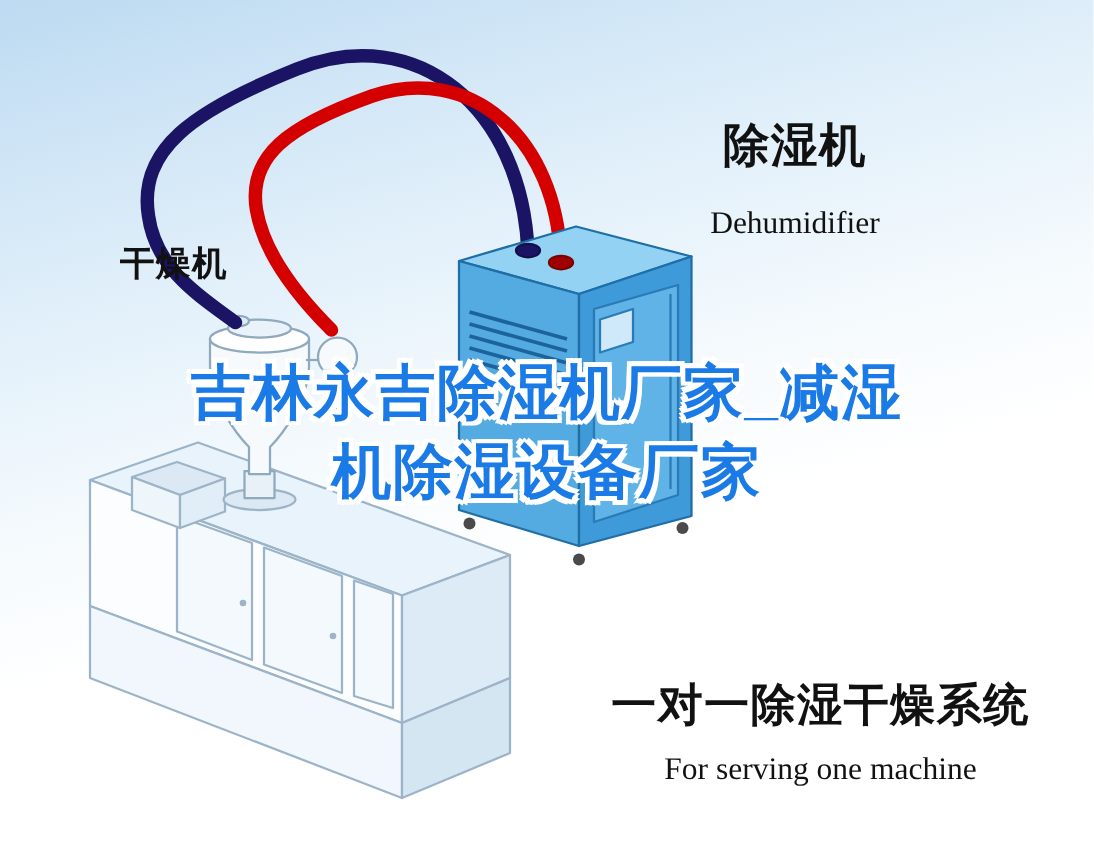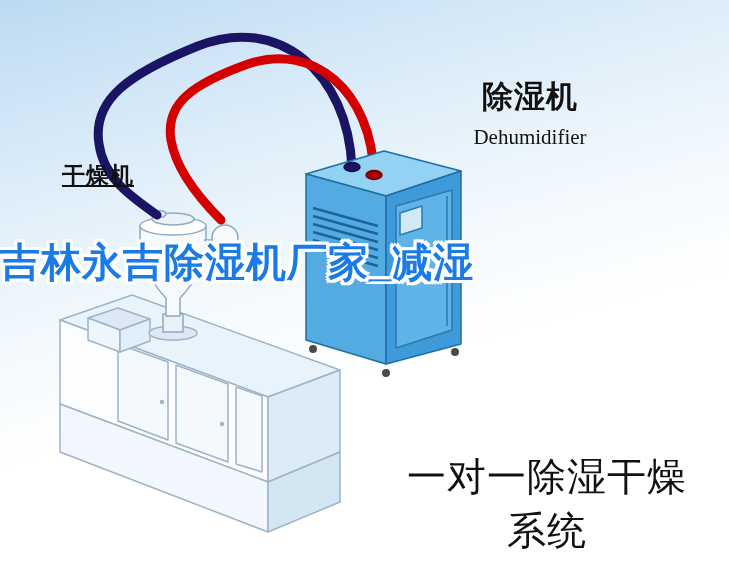--- a/index.html
+++ b/index.html
@@ -9,44 +9,44 @@
   }
   .stage {
     position:relative; width:729px; height:561px;
     background:linear-gradient(165deg, #bcdaf1 0%, #cfe5f6 14%, #e2f0fa 30%, #f3f9fd 46%, #ffffff 62%, #ffffff 100%);
     overflow:hidden;
   }
   .stage svg.scene { position:absolute; left:0; top:0; }
 
   .equip-label { position:absolute; text-align:center; color:#111; }
   .equip-label .cn { font-weight:700; letter-spacing:1px; }
-  .equip-label .en { font-family:"Liberation Serif", serif; margin-top:7px; }
+  .equip-label .en { font-family:"Liberation Serif", serif; margin-top:18px; }
 
-  .label-hopper { left:38px; top:160px; width:120px;text-decoration:underline; }
+  .label-hopper { left:56px; top:160px; width:120px; }
   .label-hopper .cn { font-size:23px; }
   .label-hopper .en { font-size:20px; }
 
   .label-dehum { left:450px; top:76px; width:160px; }
   .label-dehum .cn { font-size:31px; }
   .label-dehum .en { font-size:21px; }
 
   .headline {
     position:absolute; left:0; right:0; top:236px;
-    text-align:left;
+    text-align:center;
     font-size:40px; font-weight:700; line-height:1.32;
     letter-spacing:1px;
     color:#1a7ae6;
     text-shadow:
       -3px -3px 0 #fff, 3px -3px 0 #fff, -3px 3px 0 #fff, 3px 3px 0 #fff,
       0 -3px 0 #fff, 0 3px 0 #fff, -3px 0 0 #fff, 3px 0 0 #fff,
       -2px -2px 0 #fff, 2px 2px 0 #fff;
   }
 
   .caption { position:absolute; left:392px; top:450px; width:310px; text-align:center; color:#111; }
-  .caption .cn { font-size:39px; font-weight:400; letter-spacing:1px; }
+  .caption .cn { font-size:30px; font-weight:700; letter-spacing:1px; }
   .caption .en { font-family:"Liberation Serif", serif; font-size:21px; margin-top:9px; }
 </style>
 </head>
 <body>
 
 <div class="stage">
 
   <svg class="scene" width="729" height="561" viewBox="0 0 729 561">
 
     <g stroke="#9db4c8" stroke-width="1.5" stroke-linejoin="round">
@@ -123,19 +123,21 @@
     <div class="cn">干燥机</div>
   </div>
 
   <div class="equip-label label-dehum">
     <div class="cn">除湿机</div>
     <div class="en">Dehumidifier</div>
   </div>
 
   <div class="headline">
     <div>吉林永吉除湿机厂家_减湿</div>
+    <div>机除湿设备厂家</div>
   </div>
 
   <div class="caption">
     <div class="cn">一对一除湿干燥系统</div>
+    <div class="en">For serving one machine</div>
   </div>
 
 </div>
 
 </body></html>

